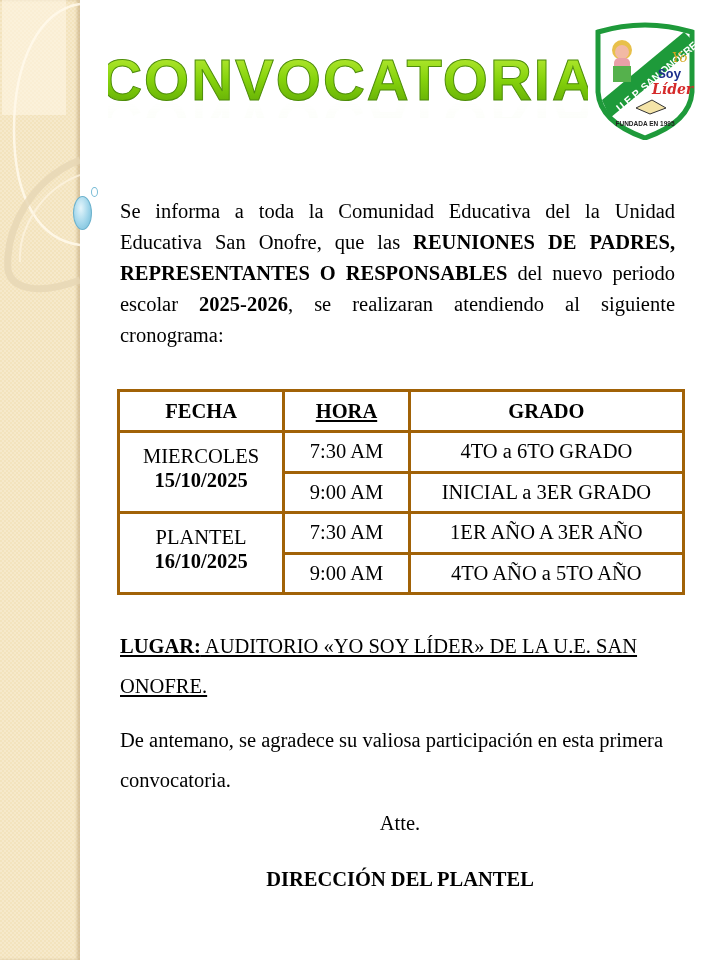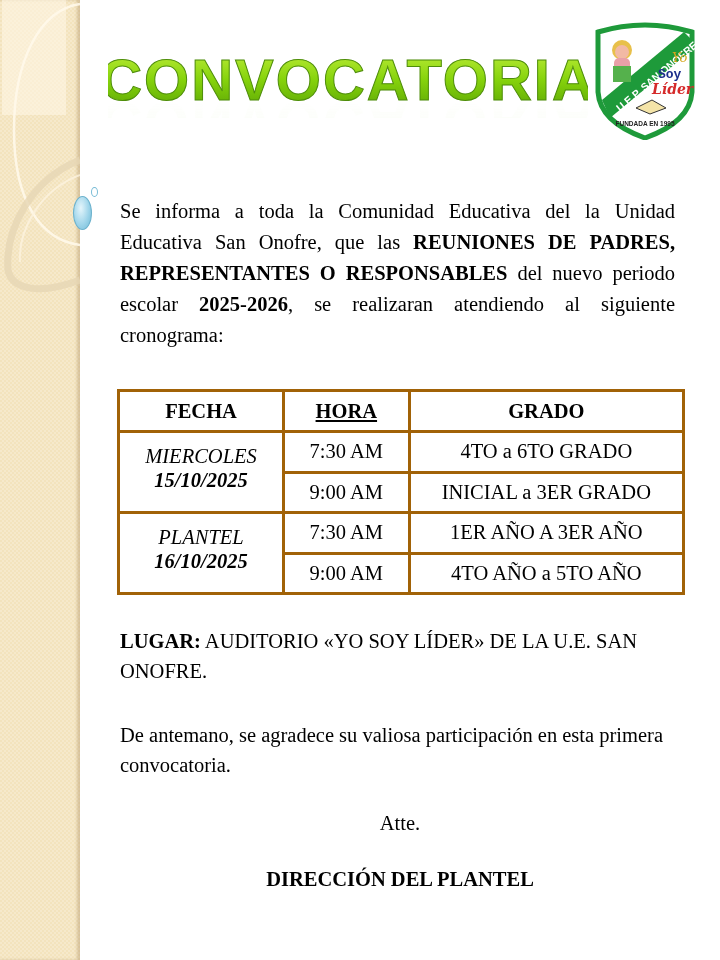--- a/index.html
+++ b/index.html
@@ -56,30 +56,30 @@
   }
   table.schedule th, table.schedule td {
     border: 3px solid #a16207;
     text-align: center; padding: 0;
     height: 37.5px;
   }
   table.schedule th { font-weight: bold; height: 38px; }
   .col-fecha { width: 164px; }
   .col-hora { width: 125px; text-decoration: underline; }
   .col-grado { width: 279px; }
-  .fecha-cell { vertical-align: middle; line-height: 24px; padding-bottom: 8px !important; font-style: italic; }
+  .fecha-cell { vertical-align: middle; line-height: 24px; padding-bottom: 8px !important; }
   .fecha-cell .date { font-weight: bold; display: block; }
   .lugar {
     position: absolute; left: 120px; top: 626px; width: 560px;
-    font-size: 20.5px; line-height: 30px;
+    font-size: 20.5px; line-height: 40px; text-decoration: underline;
   }
   .lugar b { font-weight: bold; }
   .thanks {
     position: absolute; left: 120px; top: 720px; width: 560px;
-    font-size: 20.5px; line-height: 30px;
+    font-size: 20.5px; line-height: 40px;
   }
   .atte {
     position: absolute; left: 80px; top: 808px; width: 640px;
     text-align: center; font-size: 20.5px; line-height: 30px;
   }
   .firma {
     position: absolute; left: 80px; top: 864px; width: 640px;
     text-align: center; font-size: 20.5px; line-height: 30px; font-weight: bold;
   }
 </style>

